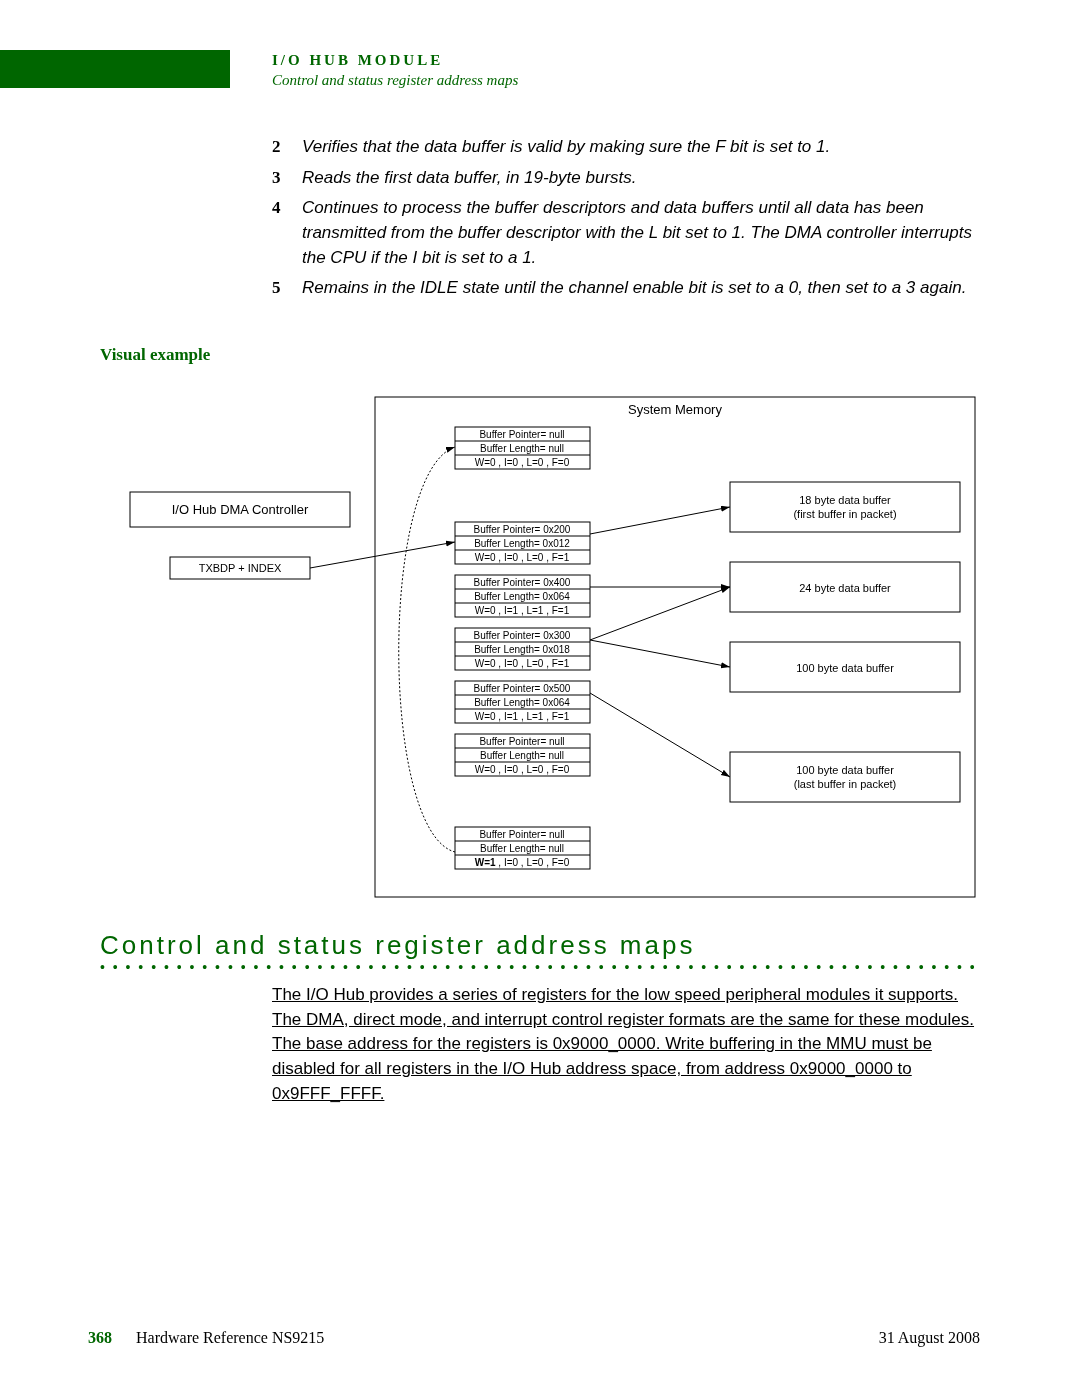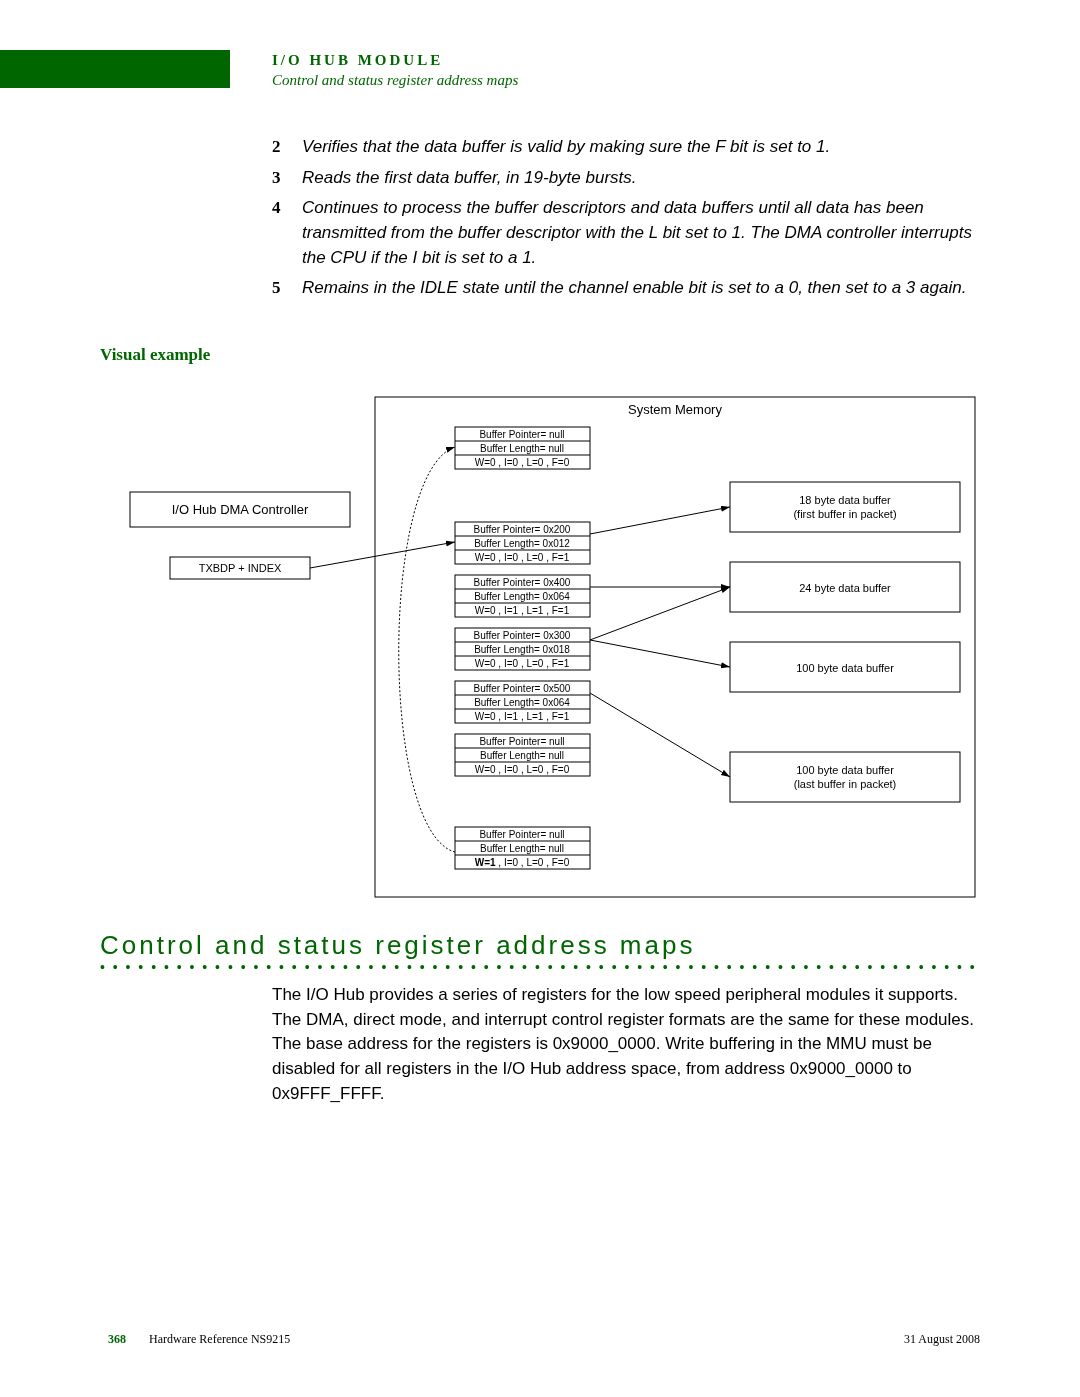--- a/index.html
+++ b/index.html
@@ -9,22 +9,22 @@
   .hdr2{position:absolute;left:272px;top:72px;font-size:15px;font-style:italic;color:#006600;font-family:"Times New Roman",serif;}
   .list{position:absolute;left:272px;top:135px;right:100px;font-size:17px;line-height:1.45;}
   .list .row{display:flex;margin-bottom:6px;}
   .list .num{width:30px;flex:0 0 30px;font-weight:bold;font-family:"Times New Roman",serif;font-size:17px;}
   .list .txt{flex:1;font-style:italic;}
   .visual{position:absolute;left:100px;top:345px;font-size:17px;font-weight:bold;color:#006600;font-family:"Times New Roman",serif;}
   .diagram{position:absolute;left:100px;top:392px;width:880px;height:510px;}
   .section{position:absolute;left:100px;top:930px;right:100px;}
   .section h2{font-size:26px;color:#006600;letter-spacing:3px;font-weight:normal;margin:0 0 2px 0;font-family:Arial,sans-serif;}
   .dots{color:#006600;font-size:14px;letter-spacing:2px;line-height:8px;margin-bottom:12px;white-space:nowrap;overflow:hidden;}
-  .section p{font-size:17px;line-height:1.45;margin:6px 0 10px 172px;}
-  .footer{position:absolute;left:108px;right:100px;bottom:50px;font-size:12px;font-family:"Times New Roman",serif;}
+  .section p{font-size:17px;line-height:1.45;margin:6px 0 10px 172px;text-decoration:underline;}
+  .footer{position:absolute;left:88px;right:100px;bottom:50px;font-size:16px;font-family:"Times New Roman",serif;}
   .footer .pn{color:#006600;font-weight:bold;}
   .footer .mid{margin-left:20px;}
   .footer .date{float:right;}
   svg text{font-family:Arial,sans-serif;}
 </style>
 </head>
 <body>
 
 <div class="page">
   <div class="greenbar"></div>

